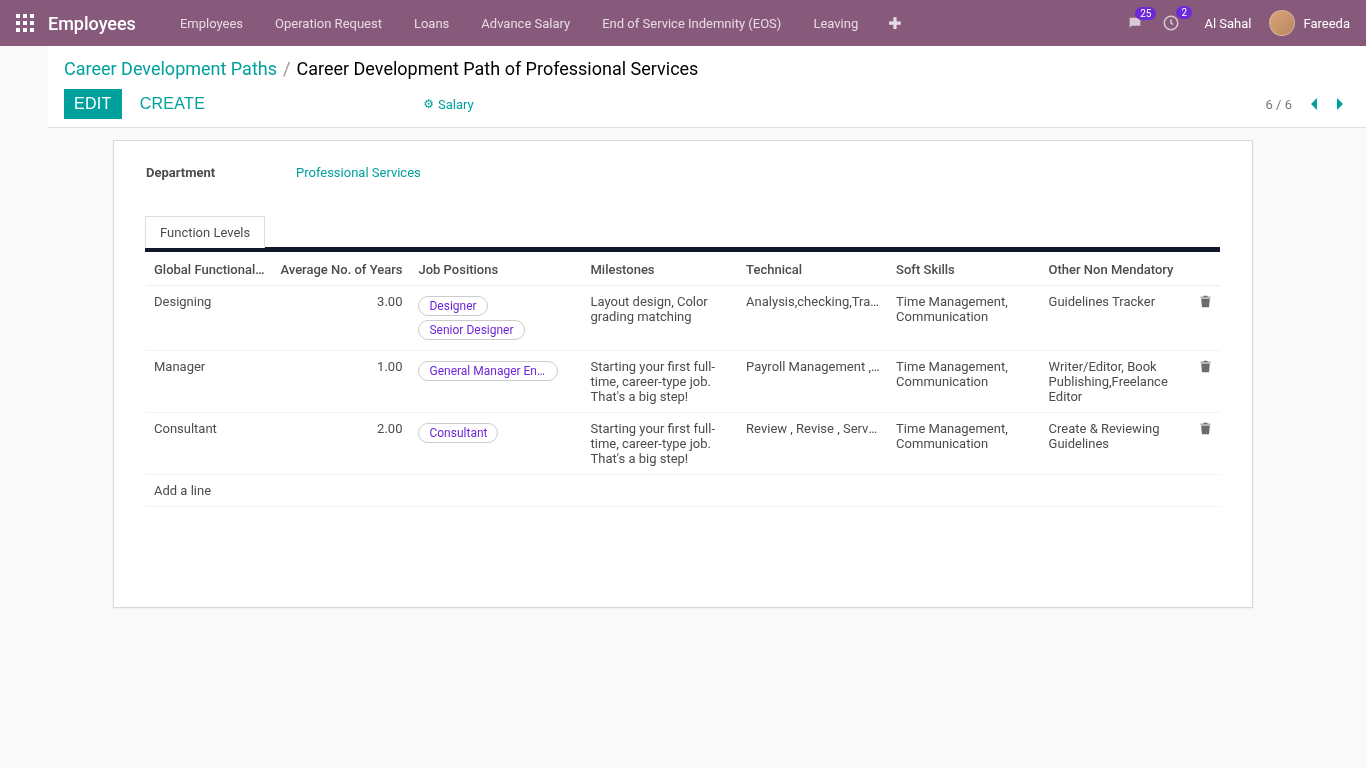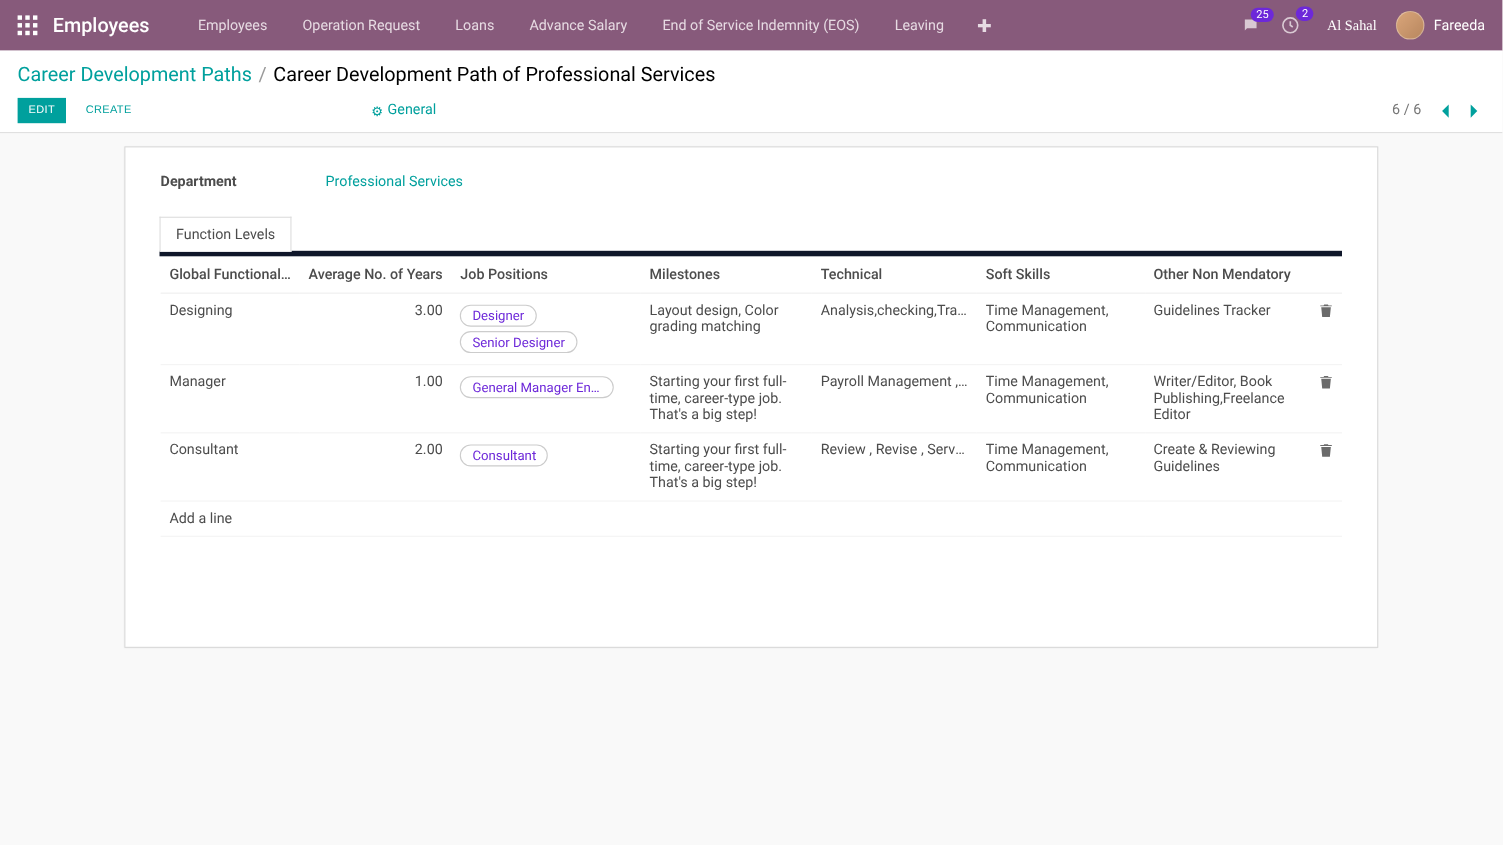--- a/index.html
+++ b/index.html
@@ -46,35 +46,36 @@
     position: absolute;
     top: -8px; right: -12px;
     background: #6d28d9;
     color: #fff;
     border-radius: 10px;
     font-size: 10px;
     padding: 1px 5px;
     min-width: 16px;
     text-align: center;
   }
-  .company-name { color: #fff; font-size: 13px; margin-left: 6px; font-family: Liberation Serif, serif; }
+  .company-name { color: #fff; font-size: 13px; margin-left: 6px; }
   .user-block { display: flex; align-items: center; gap: 8px; cursor: pointer; }
   .avatar {
     width: 26px; height: 26px;
     border-radius: 50%;
     background: linear-gradient(135deg, #d9a57a, #b8875f);
     border: 1px solid rgba(255,255,255,0.3);
   }
   .username { color: #fff; font-size: 13px; }
 
   
   .control-panel {
     background: #fff;
     border-bottom: 1px solid #e0e0e0;
     padding: 12px 16px 0 16px;
+    margin-left: 48px;
   }
   .breadcrumb {
     font-size: 18px;
     margin-bottom: 10px;
     display: flex;
     align-items: center;
     flex-wrap: wrap;
     gap: 6px;
   }
   .breadcrumb .bc-link { color: #00a09d; cursor: pointer; }
@@ -82,21 +83,21 @@
   .breadcrumb .bc-current { color: #000000; }
   .cp-row {
     display: flex;
     align-items: center;
     padding-bottom: 8px;
   }
   .cp-left { display: flex; align-items: center; gap: 8px; flex: 1; }
   .btn {
     border: none;
     padding: 6px 10px;
-    font-size: 10px;
+    font-size: 16px;
     cursor: pointer;
     letter-spacing: 0.3px;
   }
   .btn-primary { background: #00a09d; color: #fff; }
   .btn-secondary { background: transparent; color: #00a09d; }
   .cp-center { display: flex; align-items: center; gap: 4px; color: #00a09d; cursor: pointer; font-size: 13px; margin-right: auto; margin-left: 200px;}
   .gear-icon { font-size: 12px; }
   .cp-right { display: flex; align-items: center; gap: 12px; color: #777; font-size: 13px; }
   .pager-arrows { display: flex; gap: 6px; }
   .arrow {
@@ -118,21 +119,21 @@
     margin-top: 12px;
     width: 100%;
     max-width: 1140px;
     border: 1px solid #d8d8d8;
     box-shadow: 0 1px 2px rgba(0,0,0,0.05);
     padding: 24px 32px 100px 32px;
   }
   .form-row {
     display: flex;
     align-items: baseline;
-    margin-bottom: 24px;
+    margin-bottom: 36px;
   }
   .form-label { font-weight: 700; color: #4c4c4c; width: 150px; font-size: 13px; }
   .form-value a { color: #00a09d; text-decoration: none; cursor: pointer; font-size: 13px; }
 
   
   .tabs {
     display: flex;
     border-bottom: 5px solid #0f172a;
     margin-left: -1px;
     align-items: flex-end;
@@ -259,21 +260,21 @@
     <span class="bc-link">Career Development Paths</span>
     <span class="bc-sep">/</span>
     <span class="bc-current">Career Development Path of Professional Services</span>
   </div>
   <div class="cp-row">
     <div class="cp-left">
       <button class="btn btn-primary">EDIT</button>
       <button class="btn btn-secondary">CREATE</button>
       <div class="cp-center">
         <span class="gear-icon">⚙</span>
-        <span>General</span>
+        <span>Salary</span>
       </div>
     </div>
     <div class="cp-right">
       <span>6 / 6</span>
       <div class="pager-arrows">
         <div class="arrow">
           <svg viewBox="0 0 8 14" fill="#00a09d">
               <path d="M7 1L1 7l6 6V1z"></path>
             </svg>
         </div>

